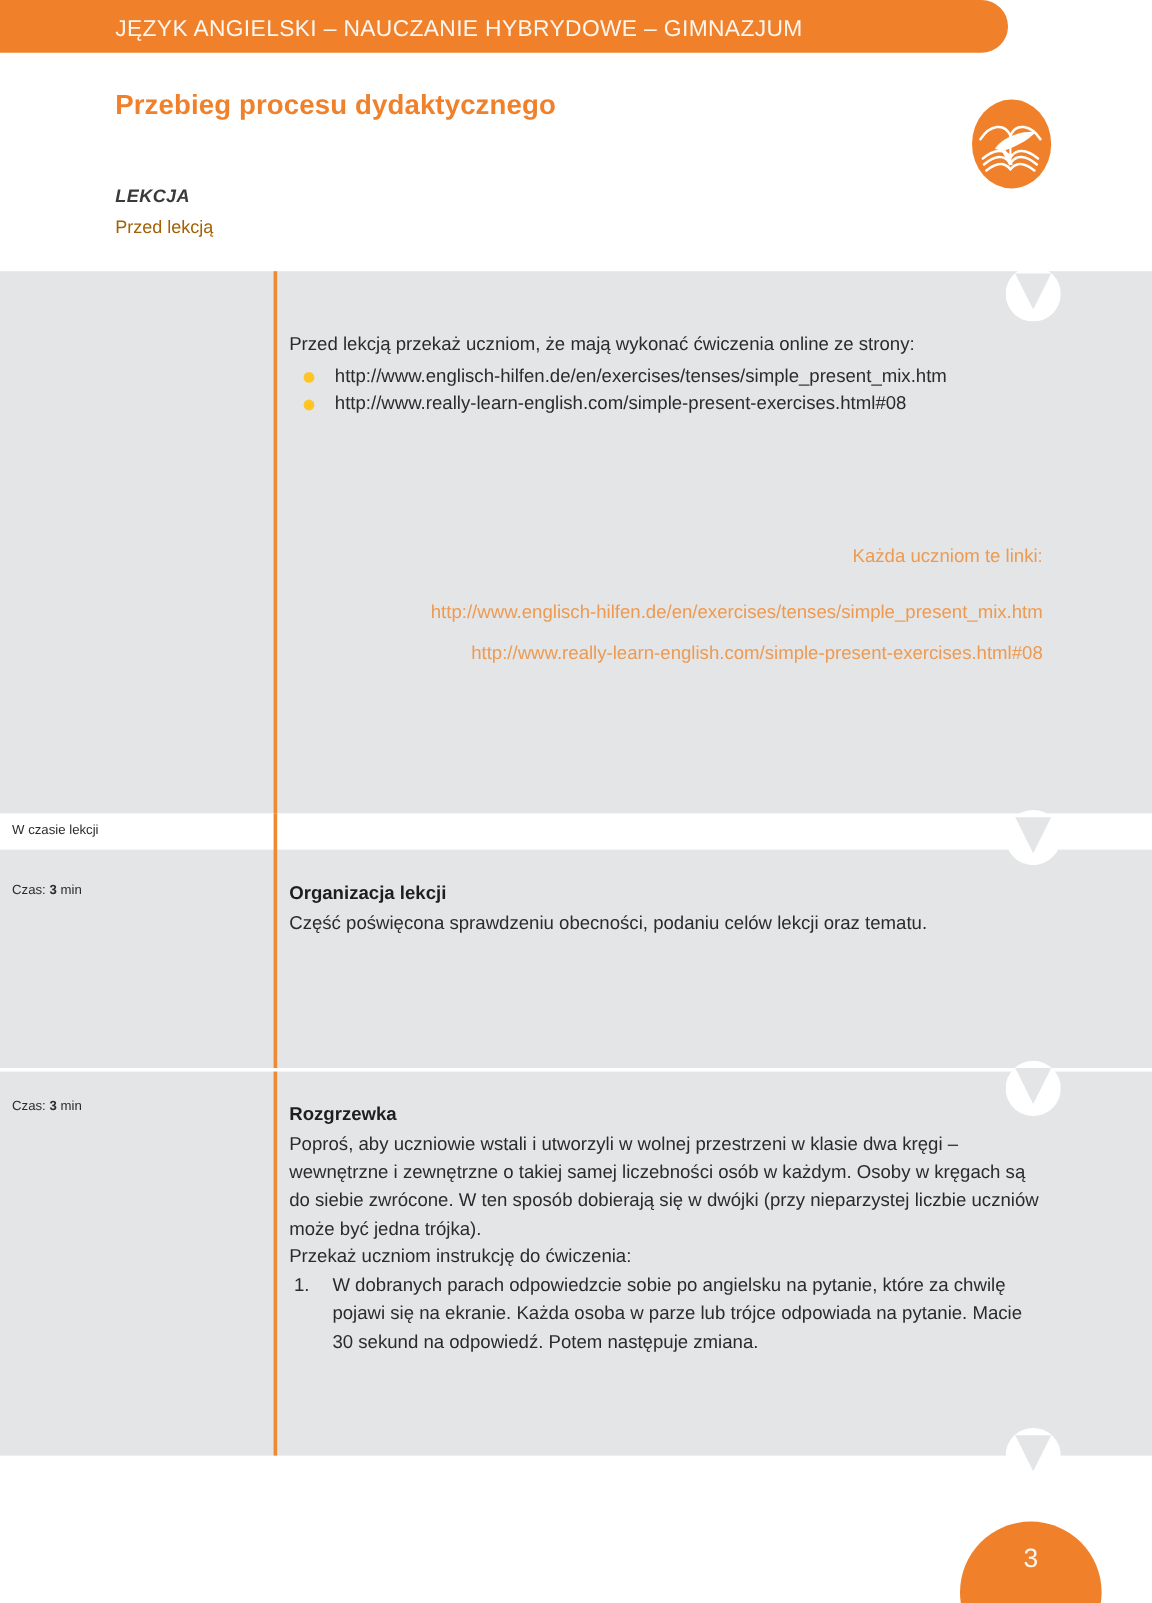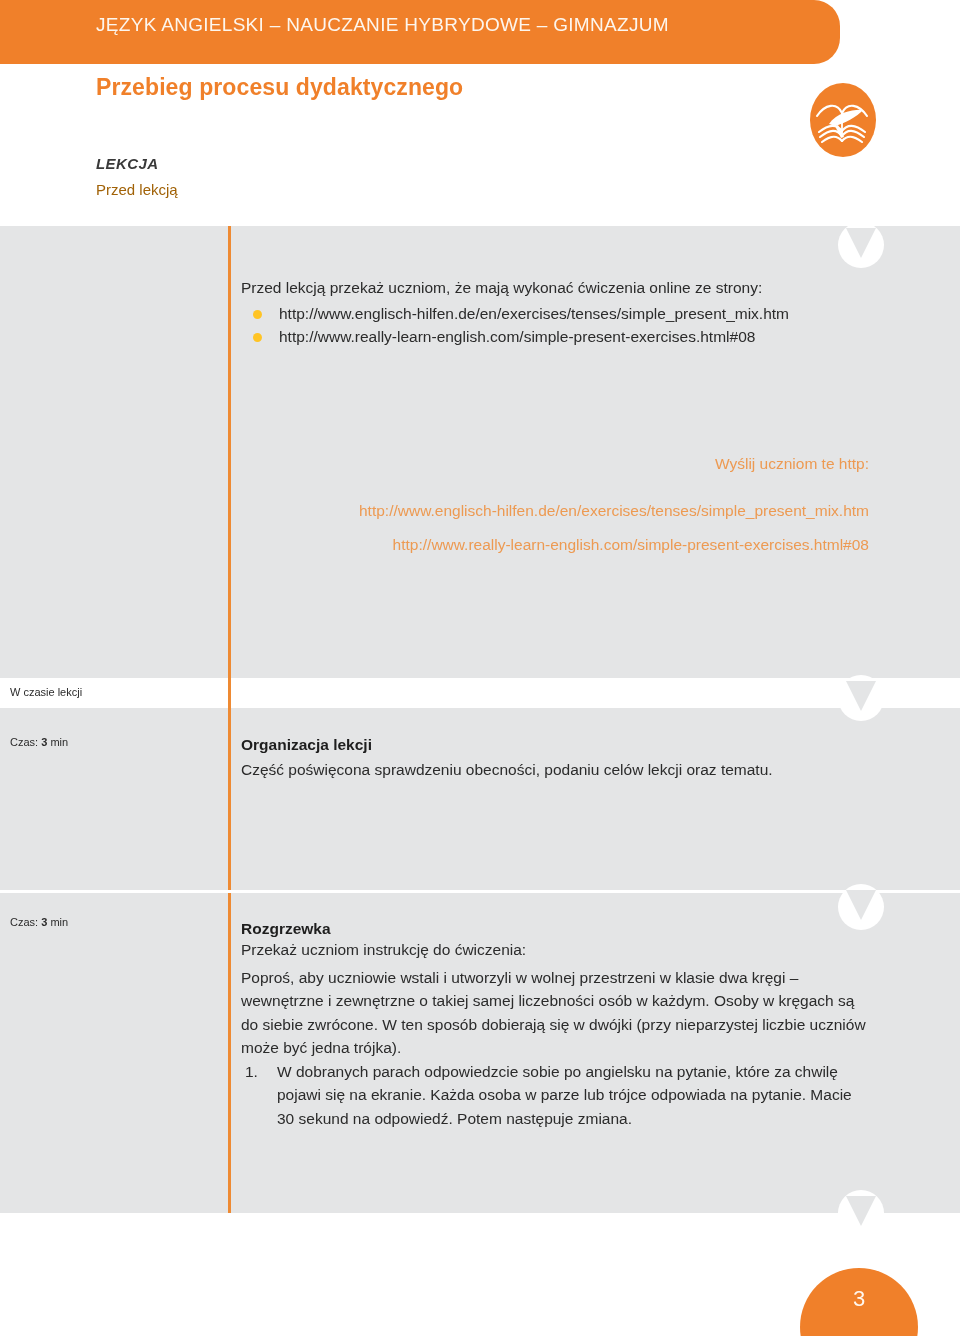--- a/index.html
+++ b/index.html
@@ -23,21 +23,21 @@
     background: #ffffff;
     overflow: hidden;
   }
 
   
   .header-bar {
     position: absolute;
     left: 0;
     top: 0;
     width: 840px;
-    height: 64px;
+    height: 44px;
     background: #F0802A;
     border-top-right-radius: 26px;
     border-bottom-right-radius: 26px;
   }
   .header-bar .header-title {
     position: absolute;
     left: 96px;
     top: 0;
     height: 50px;
     line-height: 50px;
@@ -296,21 +296,21 @@
 
   <div class="col-r" style="top:258px;">
     <div class="p-body" style="margin-top:18px;">Przed lekcją przekaż uczniom, że mają wykonać ćwiczenia online ze strony:</div>
     <ul class="bullets">
       <li>http://www.englisch-hilfen.de/en/exercises/tenses/simple_present_mix.htm</li>
       <li>http://www.really-learn-english.com/simple-present-exercises.html#08</li>
     </ul>
   </div>
 
   <div class="col-r" style="top:452px;">
-    <div class="orange-note">Wyślij uczniom te http:</div>
+    <div class="orange-note">Każda uczniom te linki:</div>
     <div class="orange-note" style="margin-top:24px;">http://www.englisch-hilfen.de/en/exercises/tenses/simple_present_mix.htm</div>
     <div class="orange-note" style="margin-top:10px;">http://www.really-learn-english.com/simple-present-exercises.html#08</div>
   </div>
 
   <div class="time-label" style="left:10px; top:686px;">W czasie lekcji</div>
 
   <div class="time-label" style="left:10px; top:736px;">
     <span>Czas:</span>
     <b>3</b>
     <span>min</span>
@@ -322,22 +322,22 @@
   </div>
 
   <div class="time-label" style="left:10px; top:916px;">
     <span>Czas:</span>
     <b>3</b>
     <span>min</span>
   </div>
 
   <div class="col-r" style="top:920px;">
     <div class="h-sub">Rozgrzewka</div>
+    <div class="p-body" style="margin-top:4px;">Poproś, aby uczniowie wstali i utworzyli w wolnej przestrzeni w klasie dwa kręgi – wewnętrzne i zewnętrzne o takiej samej liczebności osób w każdym. Osoby w kręgach są do siebie zwrócone. W ten sposób dobierają się w dwójki (przy nieparzystej liczbie uczniów może być jedna trójka).</div>
     <div class="p-body">Przekaż uczniom instrukcję do ćwiczenia:</div>
-    <div class="p-body" style="margin-top:4px;">Poproś, aby uczniowie wstali i utworzyli w wolnej przestrzeni w klasie dwa kręgi – wewnętrzne i zewnętrzne o takiej samej liczebności osób w każdym. Osoby w kręgach są do siebie zwrócone. W ten sposób dobierają się w dwójki (przy nieparzystej liczbie uczniów może być jedna trójka).</div>
     <ol class="numlist">
       <li>
         <span class="num">1.</span>
         <span>W dobranych parach odpowiedzcie sobie po angielsku na pytanie, które za chwilę pojawi się na ekranie. Każda osoba w parze lub trójce odpowiada na pytanie. Macie 30 sekund na odpowiedź. Potem następuje zmiana.</span>
       </li>
     </ol>
   </div>
 
   <div class="page-num">
     <span>3</span>

